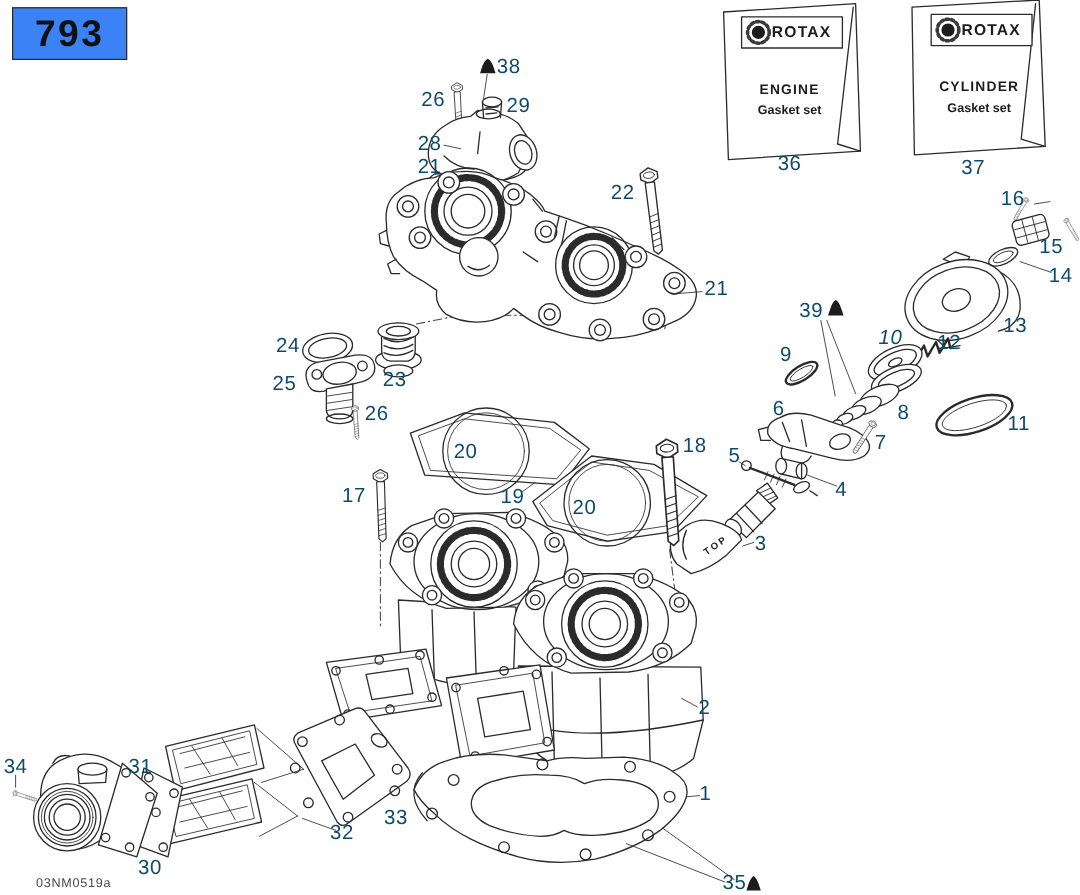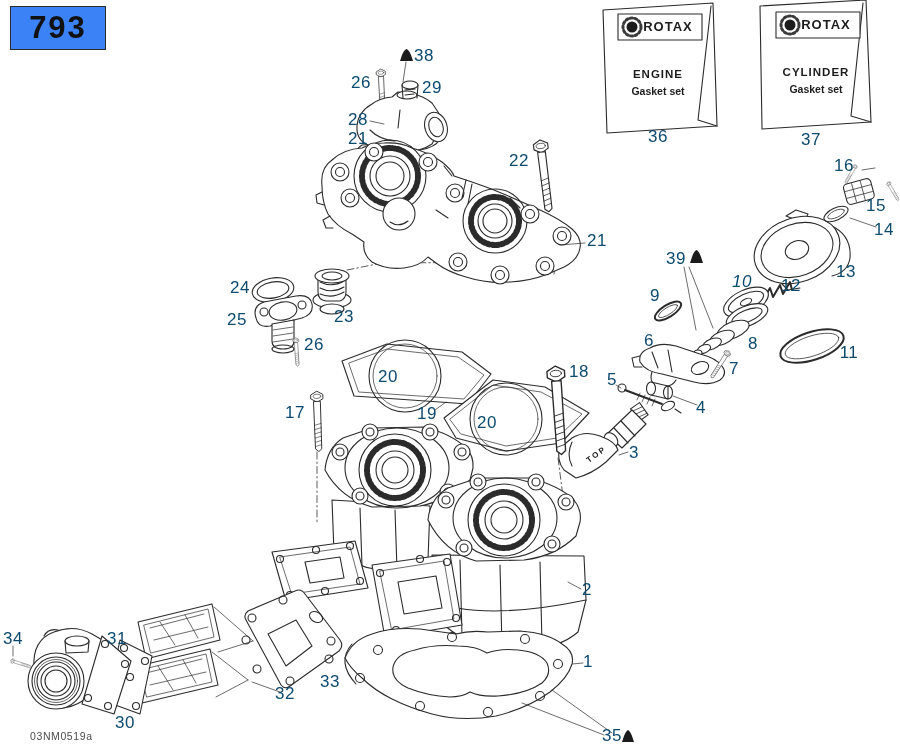--- a/index.html
+++ b/index.html
@@ -394,21 +394,21 @@
       <div class="part-label" style="left: 844px; top: 166px;">16</div>
       <div class="part-label" style="left: 876px; top: 206px;">15</div>
       <div class="part-label" style="left: 884px; top: 230px;">14</div>
       <div class="part-label" style="left: 597px; top: 241px;">21</div>
       <div class="part-label" style="left: 846px; top: 272px;">13</div>
       <div class="part-label" style="left: 676px; top: 259px;">39</div>
       <div class="part-label" style="left: 742px; top: 282px; font-style: italic;">10</div>
       <div class="part-label" style="left: 791px; top: 286px;">12</div>
       <div class="part-label" style="left: 655px; top: 296px;">9</div>
       <div class="part-label" style="left: 240px; top: 288px;">24</div>
-      <div class="part-label" style="left: 344px; top: 317px;">23</div>
+      <div class="part-label" style="left: 329px; top: 317px;">23</div>
       <div class="part-label" style="left: 237px; top: 320px;">25</div>
       <div class="part-label" style="left: 314px; top: 345px;">26</div>
       <div class="part-label" style="left: 849px; top: 353px;">11</div>
       <div class="part-label" style="left: 753px; top: 344px;">8</div>
       <div class="part-label" style="left: 649px; top: 341px;">6</div>
       <div class="part-label" style="left: 734px; top: 369px;">7</div>
       <div class="part-label" style="left: 579px; top: 372px;">18</div>
       <div class="part-label" style="left: 388px; top: 377px;">20</div>
       <div class="part-label" style="left: 612px; top: 380px;">5</div>
       <div class="part-label" style="left: 295px; top: 413px;">17</div>

